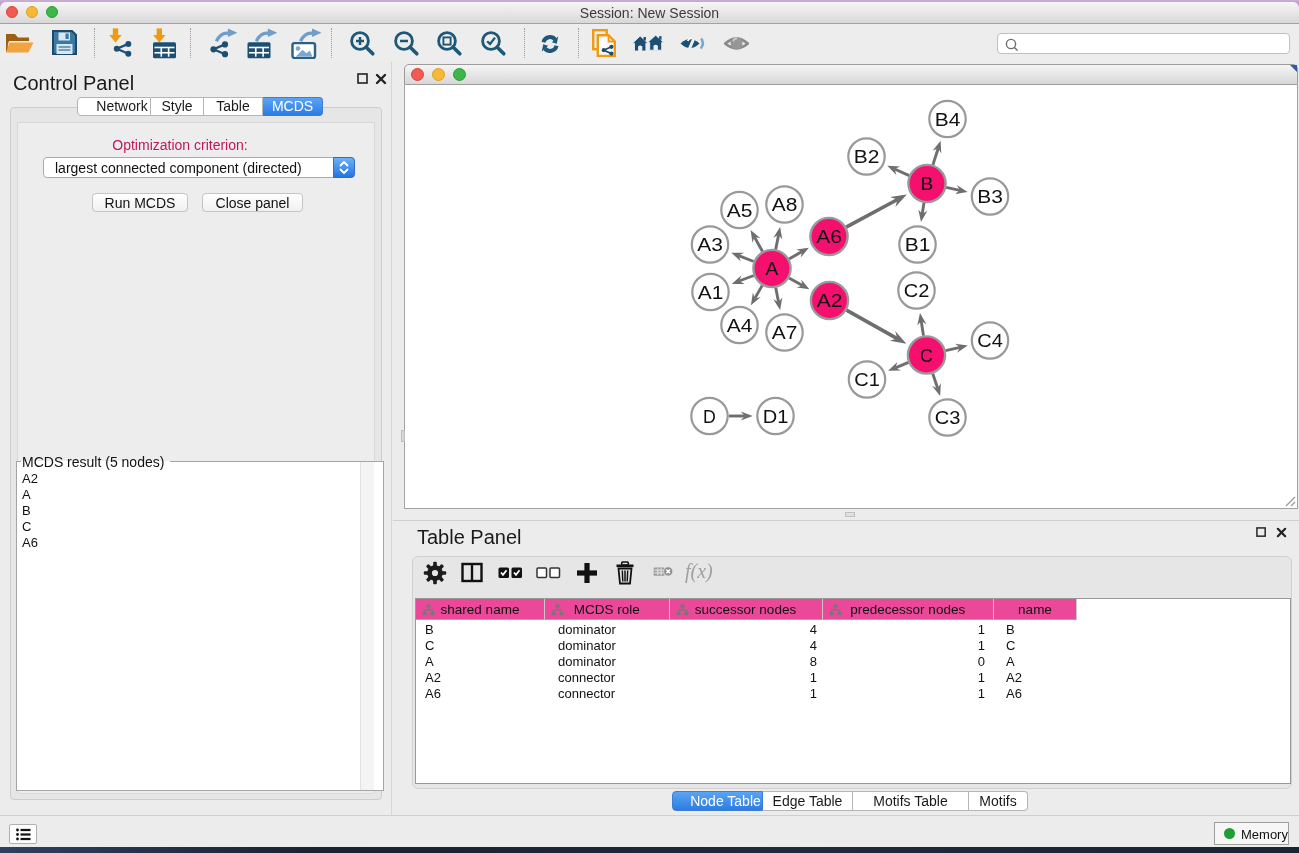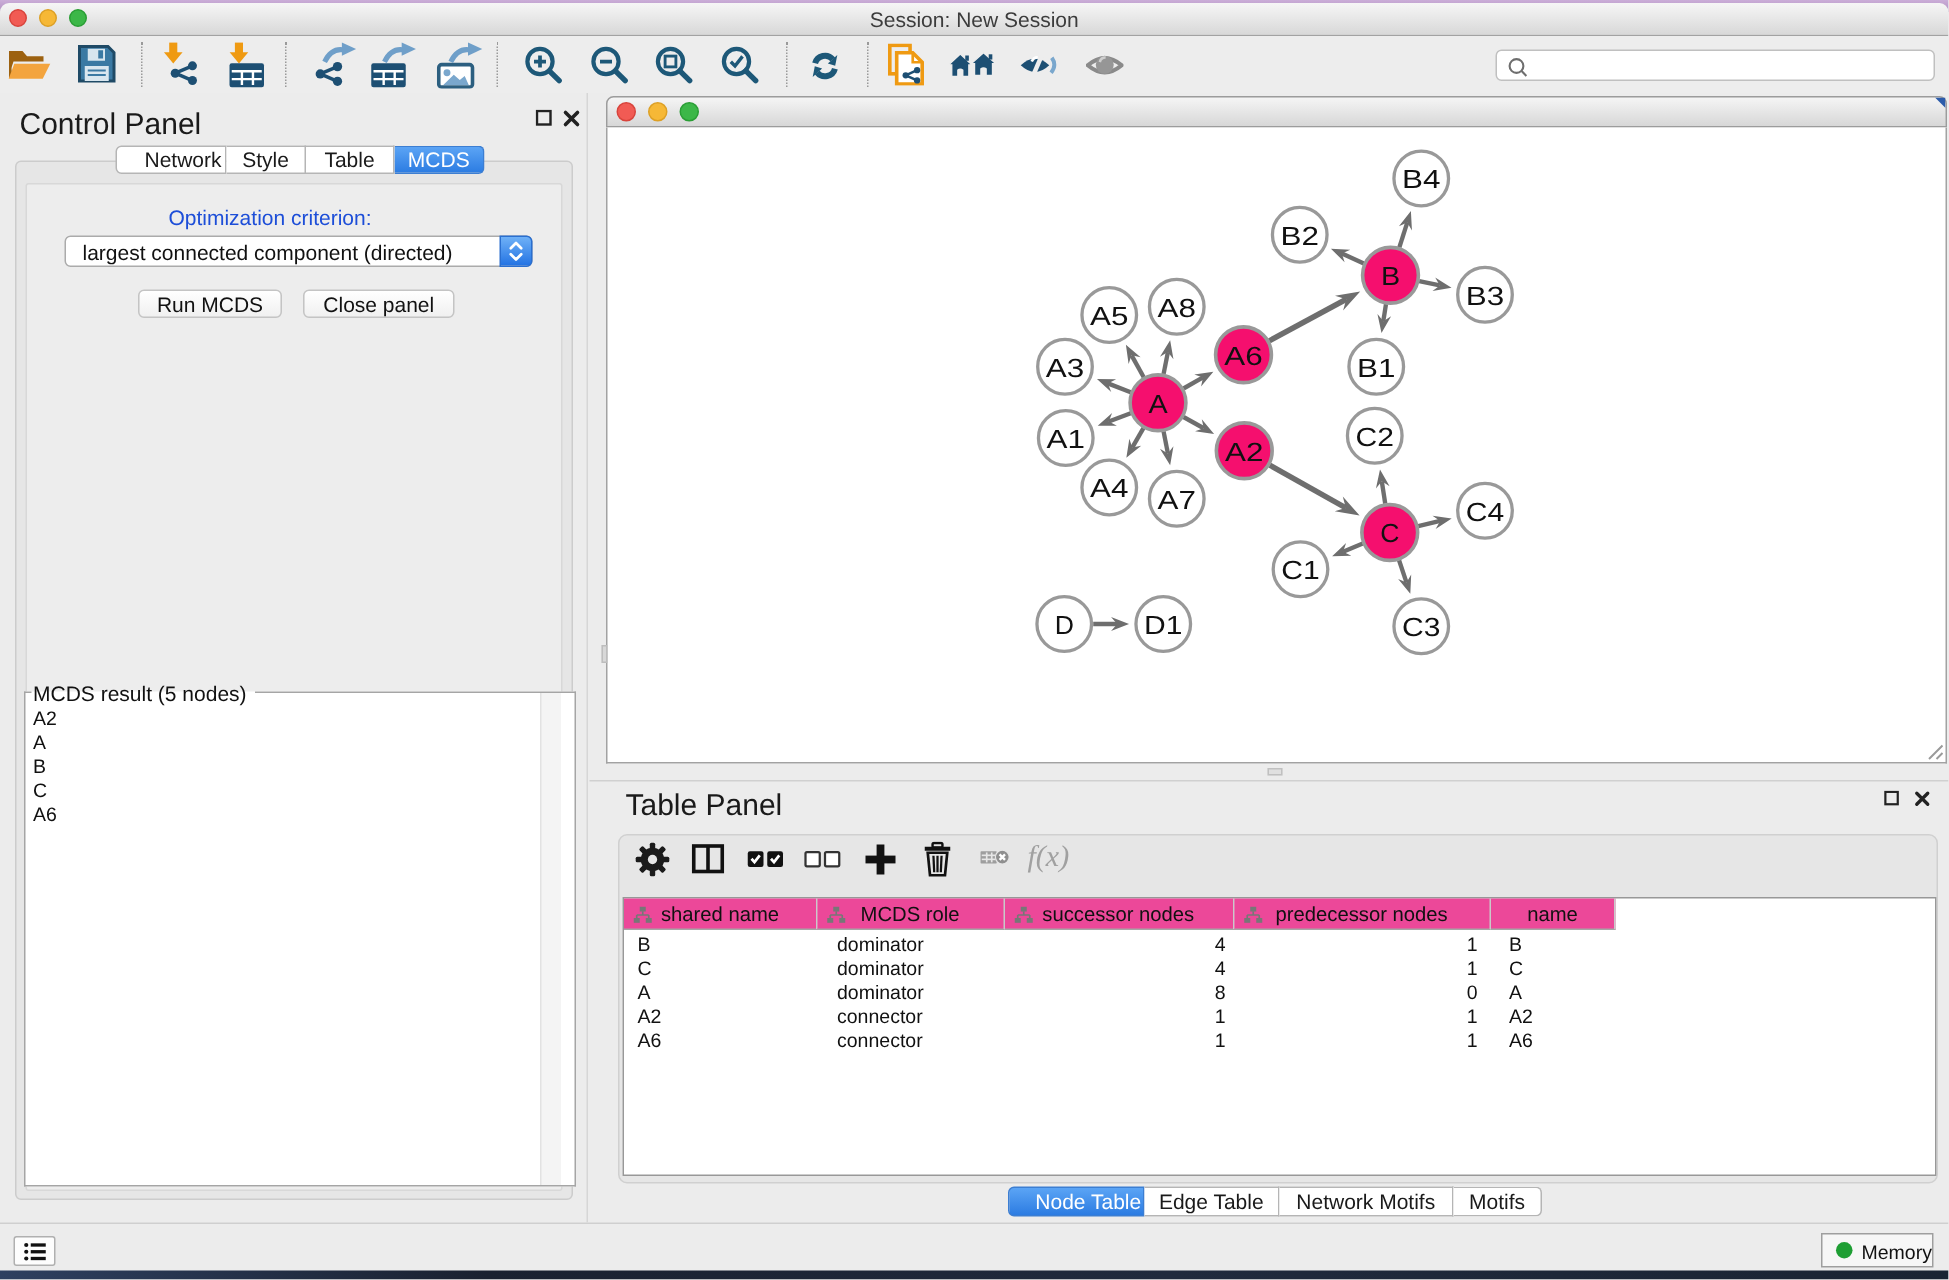--- a/index.html
+++ b/index.html
@@ -195,21 +195,21 @@
       <path d="M2,2 L10,10 M10,2 L2,10" stroke="#222" stroke-width="2.4" stroke-linecap="round"></path>
     </svg>
   <div class="abs" id="cp-outer"></div>
   <div class="abs" id="cp-inner"></div>
   <div class="seg" style="left:77px;top:35px;">
     <div class="tb" style="width:74px;">Network</div>
     <div class="tb" style="width:53px;">Style</div>
     <div class="tb" style="width:59px;">Table</div>
     <div class="tb sel" style="width:60px;">MCDS</div>
   </div>
-  <div class="abs" style="left:0;top:75px;width:360px;text-align:center;font-size:14px;color:#1d4ed8;">Optimization criterion:</div>
+  <div class="abs" style="left:0;top:75px;width:360px;text-align:center;font-size:14px;color:#be185d;">Optimization criterion:</div>
   <div class="abs" style="left:43px;top:95px;width:312px;height:21px;background:#fff;border:1px solid #ababab;border-radius:4px;">
     <div class="abs" style="left:11px;top:1.5px;font-size:14px;color:#111;">largest connected component (directed)</div>
     <div class="abs" style="right:-1px;top:-1px;width:22px;height:21px;background:linear-gradient(#6fb1f7,#2373e3);border-radius:0 4px 4px 0;border:1px solid #2a6fd0;">
       <svg width="20" height="19" viewBox="0 0 20 19">
           <path d="M6.5,7.5 L10,4 L13.5,7.5" fill="none" stroke="#fff" stroke-width="1.8" stroke-linecap="round" stroke-linejoin="round"></path>
           <path d="M6.5,11.5 L10,15 L13.5,11.5" fill="none" stroke="#fff" stroke-width="1.8" stroke-linecap="round" stroke-linejoin="round"></path>
         </svg>
     </div>
   </div>
   <div class="btn" style="left:92px;top:131px;width:96px;height:19px;line-height:18px;">Run MCDS</div>
@@ -443,21 +443,21 @@
   <div class="td" style="left:590px;top:70.8px;">A2</div>
   <div class="td" style="left:9px;top:86.9px;">A6</div>
   <div class="td" style="left:142px;top:86.9px;">connector</div>
   <div class="td" style="left:300px;top:86.9px;width:101px;text-align:right;">1</div>
   <div class="td" style="left:470px;top:86.9px;width:99px;text-align:right;">1</div>
   <div class="td" style="left:590px;top:86.9px;">A6</div>
 </div>
 <div class="seg" style="left:672px;top:791px;height:20px;">
   <div class="tb sel" style="width:91px;line-height:18px;">Node Table</div>
   <div class="tb" style="width:90px;line-height:18px;">Edge Table</div>
-  <div class="tb" style="width:116px;line-height:18px;">Network Motifs</div>
+  <div class="tb" style="width:116px;line-height:18px;">Motifs Table</div>
   <div class="tb" style="width:59px;line-height:18px;">Motifs</div>
 </div>
 
 <div class="abs" id="statusbar"></div>
 <div id="listbtn">
   <svg style="position:absolute;left:6px;top:3px;" width="15" height="13" viewBox="0 0 15 13">
       <circle cx="1.5" cy="2" r="1.4" fill="#111"></circle>
       <circle cx="1.5" cy="6.5" r="1.4" fill="#111"></circle>
       <circle cx="1.5" cy="11" r="1.4" fill="#111"></circle>
       <rect x="4.5" y="0.9" width="10" height="2.2" fill="#111"></rect>

